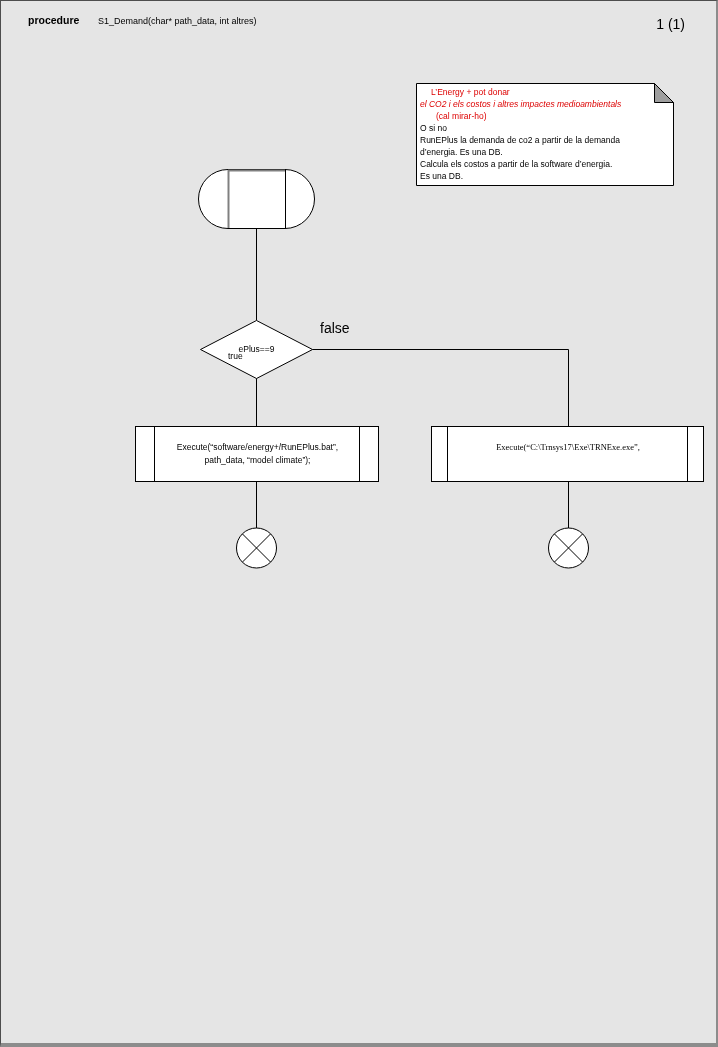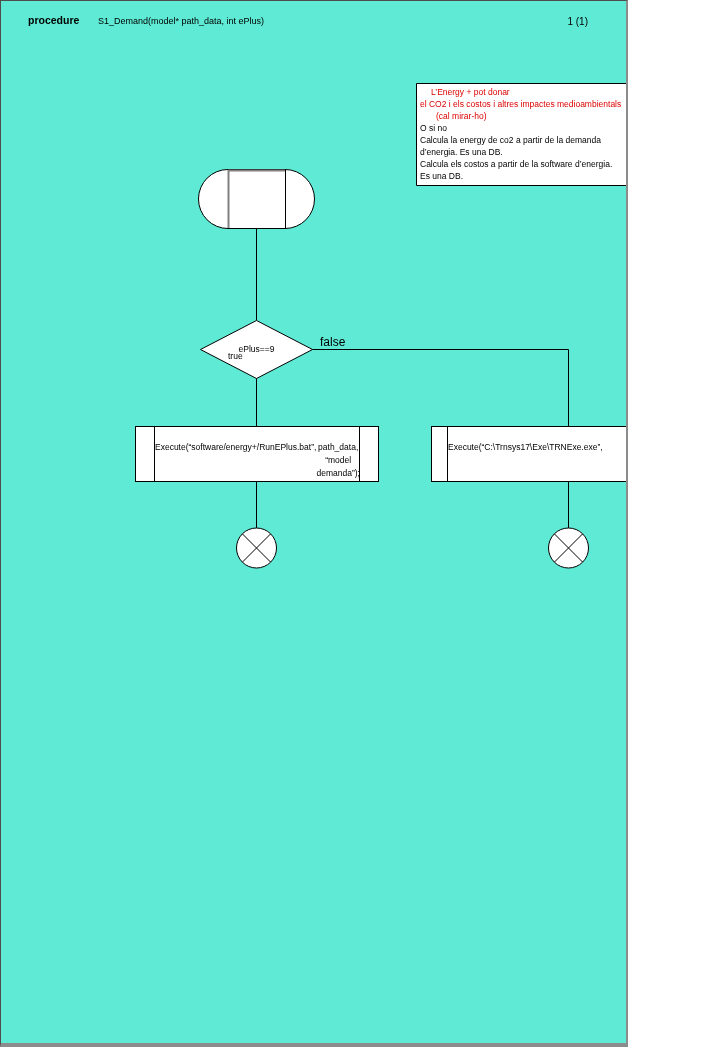--- a/index.html
+++ b/index.html
@@ -1,57 +1,57 @@
 <!DOCTYPE html>
 <html><head>
 <meta charset="utf-8">
 <style>
   html,body{margin:0;padding:0;background:#ffffff;}
   .page{
     position:relative;
-    width:628px;height:1047px;
+    width:718px;height:1047px;
     box-sizing:border-box;
-    background:#5eead4;
+    background:#e5e5e5;
     border:1px solid #4d4d4d;
     border-right:2px solid #8c8c8c;
     border-bottom:4px solid #8c8c8c;
     font-family:"Liberation Sans","DejaVu Sans",sans-serif;
     overflow:hidden;
   }
   .abs{position:absolute;}
   svg.canvas{position:absolute;left:0;top:0;}
   .hdr-kind{left:27px;top:13px;font-size:10.5px;font-weight:bold;color:#000;}
   .hdr-sig{left:97px;top:15px;font-size:9px;color:#000;}
-  .hdr-pageno{right:38px;top:15px;font-size:10px;color:#000;text-align:right;}
+  .hdr-pageno{right:31px;top:15px;font-size:14px;color:#000;text-align:right;}
   .note-text{
     left:419px;top:85px;width:250px;
     font-size:8.5px;line-height:12px;color:#000;
   }
   .diamond-label{
     left:200px;top:343px;width:111px;
     text-align:center;font-size:8.5px;color:#000;
   }
-  .branch-false{left:319px;top:334px;font-size:12px;color:#000;}
+  .branch-false{left:319px;top:319px;font-size:14px;color:#000;}
   .branch-true{left:227px;top:350px;font-size:8.5px;color:#000;}
   .proc-text{
     top:440px;height:40px;
-    display:flex;justify-content:flex-start;
+    display:flex;flex-direction:column;justify-content:flex-start;
     text-align:center;font-size:8.5px;line-height:13px;color:#000;
   }
   .proc-text span{display:block;}
   .proc-left{left:154px;width:205px;}
-  .proc-right{left:447px;width:240px;}
+  .proc-right{left:447px;width:240px;font-family:Liberation Serif, serif;}
 </style>
 </head>
 <body>
 
 <div class="page">
 
   <span class="abs hdr-kind">procedure</span>
-  <span class="abs hdr-sig">S1_Demand(model* path_data, int ePlus)</span>
+  <span class="abs hdr-sig">S1_Demand(char* path_data, int altres)</span>
   <span class="abs hdr-pageno">1 (1)</span>
 
   <svg class="canvas" width="718" height="1047" viewBox="0 0 718 1047">
     <g stroke="#000000" stroke-width="1" fill="none">
 
       <rect x="197.5" y="168.5" width="116" height="59" rx="29.5" ry="29.5" fill="#ffffff"></rect>
       <line x1="227" y1="169.5" x2="284" y2="169.5" stroke="#808080" stroke-width="2"></line>
       <line x1="227.5" y1="169" x2="227.5" y2="227" stroke="#808080" stroke-width="2"></line>
       <line x1="284.5" y1="168.5" x2="284.5" y2="227.5"></line>
 
@@ -83,34 +83,34 @@
       <line x1="553.4" y1="532.9" x2="581.6" y2="561.1"></line>
       <line x1="581.6" y1="532.9" x2="553.4" y2="561.1"></line>
 
       <polygon points="415.5,82.5 653.5,82.5 672.5,101.5 672.5,184.5 415.5,184.5" fill="#ffffff"></polygon>
       <polygon points="653.5,82.5 672.5,101.5 653.5,101.5" fill="#9e9e9e"></polygon>
     </g>
   </svg>
 
   <div class="abs note-text">
     <div style="color: rgb(221, 0, 0); padding-left: 11px;">L’Energy + pot donar</div>
-    <div style="color: rgb(221, 0, 0);">el CO2 i els costos i altres impactes medioambientals</div>
+    <div style="color: rgb(221, 0, 0); font-style: italic;">el CO2 i els costos i altres impactes medioambientals</div>
     <div style="color: rgb(221, 0, 0); padding-left: 16px;">(cal mirar-ho)</div>
     <div>O si no</div>
-    <div>Calcula la energy de co2 a partir de la demanda</div>
+    <div>RunEPlus la demanda de co2 a partir de la demanda</div>
     <div>d’energia. Es una DB.</div>
     <div>Calcula els costos a partir de la software d’energia.</div>
     <div>Es una DB.</div>
   </div>
 
   <div class="abs diamond-label">ePlus==9</div>
   <div class="abs branch-false">false</div>
   <div class="abs branch-true">true</div>
 
   <div class="abs proc-text proc-left">
     <span>Execute(“software/energy+/RunEPlus.bat”,</span>
-    <span>path_data, “model demanda”);</span>
+    <span>path_data, “model climate”);</span>
   </div>
   <div class="abs proc-text proc-right">
     <span>Execute(“C:\Trnsys17\Exe\TRNExe.exe”,</span>
   </div>
 
 </div>
 
 </body></html>

